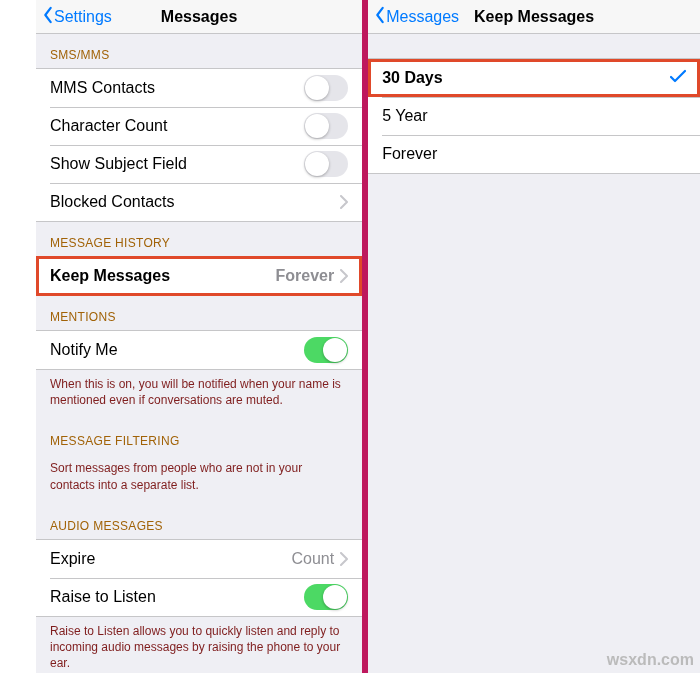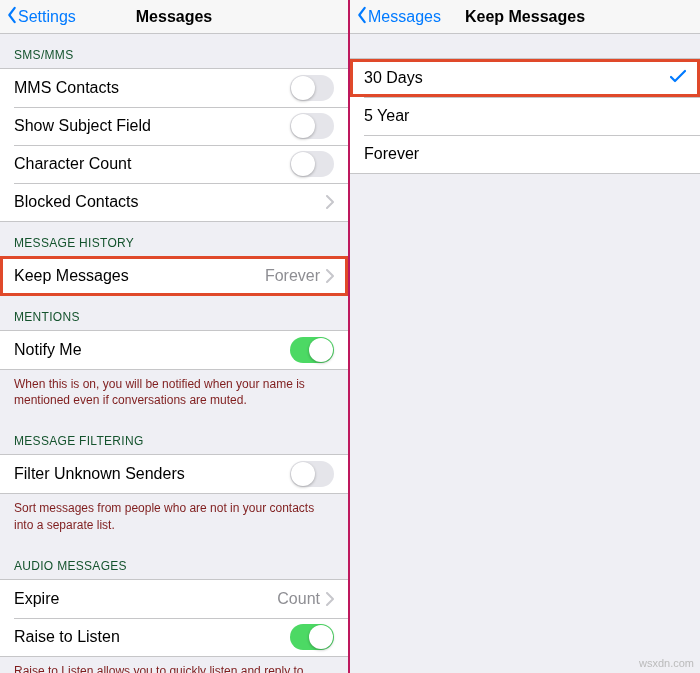--- a/index.html
+++ b/index.html
@@ -9,21 +9,21 @@
     width: 700px;
     height: 673px;
     display: flex;
   }
   .pane {
     width: 350px;
     height: 100%;
     background: #efeff4;
     position: relative;
   }
-  .pane-left { border-right: 2px solid #be185d; }
+  .pane-left { border-right: 6px solid #be185d; margin-left: 36px; }
   .navbar {
     display: flex;
     align-items: center;
     height: 34px;
     background: #f7f7f7;
     border-bottom: 1px solid #c6c6c8;
     position: relative;
   }
   .nav-back {
     display: flex;
@@ -38,21 +38,21 @@
     position: absolute;
     left: 0; right: 0;
     text-align: center;
     font-size: 16px;
     font-weight: 600;
     color: #000;
     pointer-events: none;
   }
   .section-header {
     font-size: 12px;
-    color: #14532d;
+    color: #a16207;
     padding: 14px 14px 6px 14px;
     text-transform: uppercase;
     letter-spacing: 0.3px;
   }
   .section-footer {
     font-size: 12px;
     color: #7f1d1d;
     padding: 6px 14px 12px 14px;
     line-height: 1.35;
   }
@@ -96,28 +96,30 @@
     background: #fff;
     box-shadow: 0 1px 3px rgba(0,0,0,0.3);
   }
   .switch.off { background: #e5e5ea; }
   .switch.off .knob { left: 1px; }
   .switch.on { background: #4cd964; }
   .switch.on .knob { right: 1px; }
   .highlight {
     outline: 3px solid #e0492a;
     outline-offset: -3px;
+    font-weight: bold;
   }
   .check svg { width: 16px; height: 14px; }
   .watermark {
     position: absolute;
     bottom: 4px;
     right: 6px;
-    font-size: 11px;
+    font-size: 16px;
     color: #bbb;
+    font-weight: bold;
   }
 </style>
 </head>
 <body>
 
 <div class="pane pane-left">
   <div class="navbar">
     <div class="nav-back">
       <span>
         <svg viewBox="0 0 12 20" fill="none" stroke="#007aff" stroke-width="2.4" stroke-linecap="round" stroke-linejoin="round">
@@ -131,27 +133,27 @@
 
   <div class="section-header">SMS/MMS</div>
   <div class="group">
     <div class="row">
       <span class="row-label">MMS Contacts</span>
       <span class="switch off">
           <span class="knob"></span>
         </span>
     </div>
     <div class="row">
+      <span class="row-label">Character Count</span>
+      <span class="switch off">
+          <span class="knob"></span>
+        </span>
+    </div>
+    <div class="row">
       <span class="row-label">Show Subject Field</span>
-      <span class="switch off">
-          <span class="knob"></span>
-        </span>
-    </div>
-    <div class="row">
-      <span class="row-label">Character Count</span>
       <span class="switch off">
           <span class="knob"></span>
         </span>
     </div>
     <div class="row">
       <span class="row-label">Blocked Contacts</span>
       <span class="chevron">
         <svg viewBox="0 0 8 14" fill="none" stroke="#c7c7cc" stroke-width="2" stroke-linecap="round" stroke-linejoin="round">
             <polyline points="1,1 7,7 1,13"></polyline>
           </svg>
@@ -177,28 +179,20 @@
     <div class="row">
       <span class="row-label">Notify Me</span>
       <span class="switch on">
           <span class="knob"></span>
         </span>
     </div>
   </div>
   <div class="section-footer">When this is on, you will be notified when your name is mentioned even if conversations are muted.</div>
 
   <div class="section-header">MESSAGE FILTERING</div>
-  <div class="group">
-    <div class="row">
-      <span class="row-label">Filter Unknown Senders</span>
-      <span class="switch off">
-          <span class="knob"></span>
-        </span>
-    </div>
-  </div>
   <div class="section-footer">Sort messages from people who are not in your contacts into a separate list.</div>
 
   <div class="section-header">AUDIO MESSAGES</div>
   <div class="group">
     <div class="row">
       <span class="row-label">Expire</span>
       <span class="row-value">Count</span>
       <span class="chevron">
         <svg viewBox="0 0 8 14" fill="none" stroke="#c7c7cc" stroke-width="2" stroke-linecap="round" stroke-linejoin="round">
             <polyline points="1,1 7,7 1,13"></polyline>

